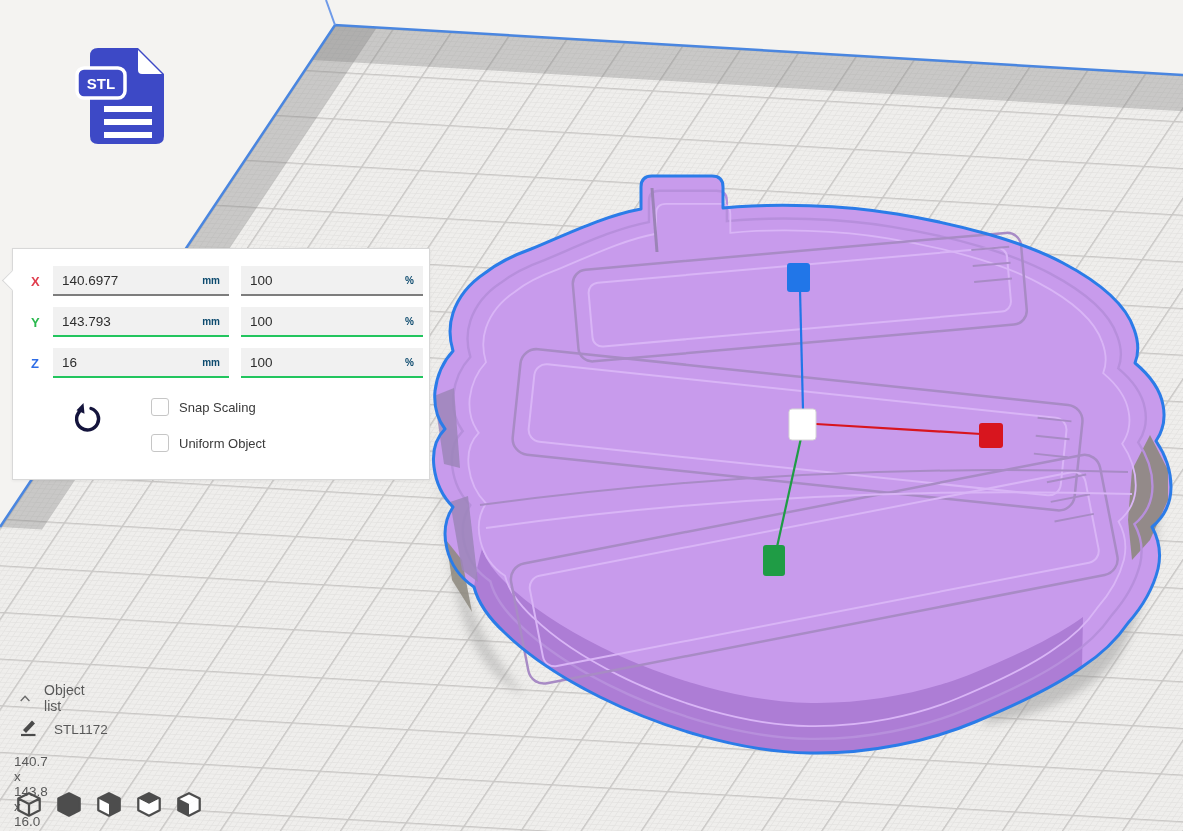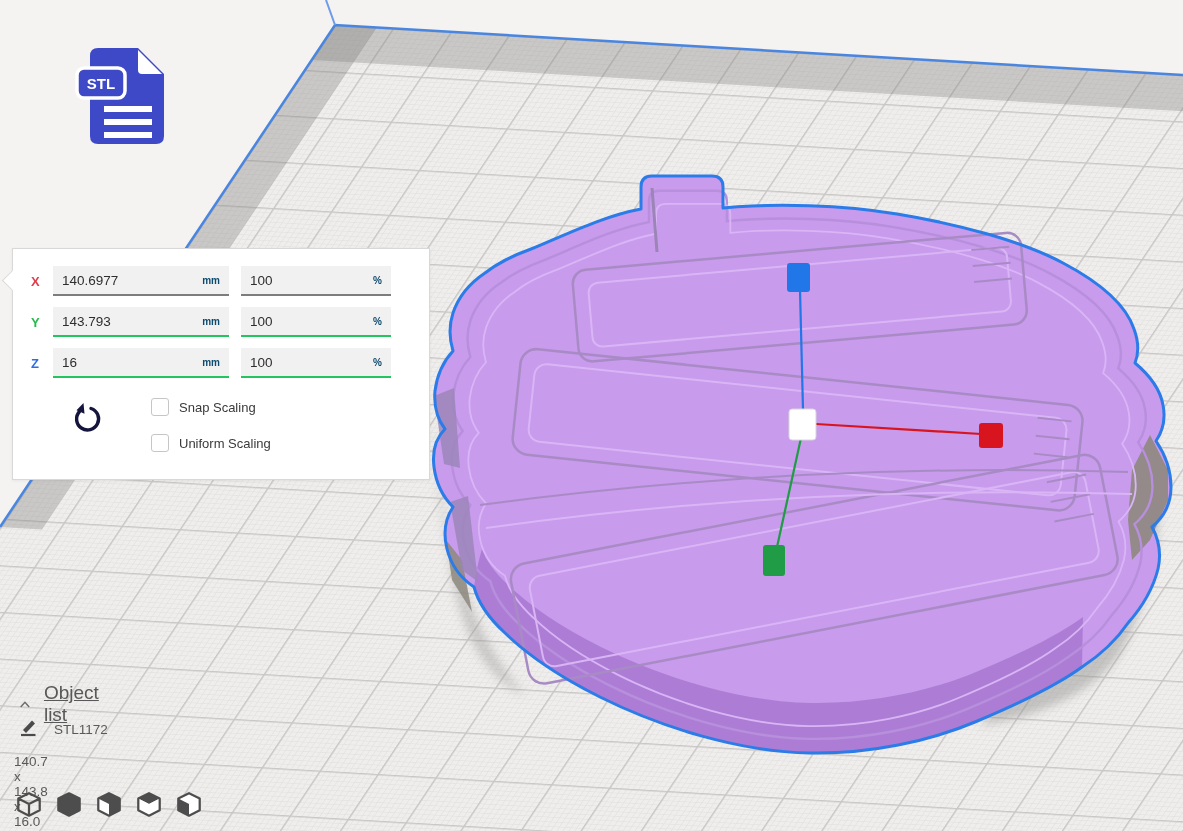--- a/index.html
+++ b/index.html
@@ -28,33 +28,33 @@
   .srow{position:absolute;left:18px;display:flex;align-items:center;height:30px;}
   .srow.r0{top:17px}.srow.r1{top:58px}.srow.r2{top:99px}
   .axis{width:22px;font-size:13px;font-weight:bold;}
   .ax-X{color:#e03e4e}.ax-Y{color:#2ab84d}.ax-Z{color:#2e6de6}
   .field{
     display:flex;align-items:center;background:#f1f1f1;
     border-bottom:2px solid #22c55e;height:30px;padding:0 9px;box-sizing:border-box;
     cursor:text;
   }
   .r0 .field{border-bottom-color:#7d7d7d;}
-  .f1{width:176px;margin-right:12px}.f2{width:150px}
+  .f1{width:176px;margin-right:12px}.f2{width:182px}
   .val{flex:1;font-size:13.5px;color:#2e2e2e;}
   .unit{font-size:10px;color:#0c4a6e;font-weight:bold;}
   .reset-btn{position:absolute;left:56px;top:152px;width:34px;height:38px;cursor:pointer;background:none;border:none;padding:0;}
   .opt{position:absolute;left:126px;display:flex;align-items:center;cursor:pointer;padding-left:12px;}
   .opt.o0{top:149px}.opt.o1{top:185px}
   .cb{width:18px;height:18px;border:1px solid #c6c6c6;border-radius:3px;background:#fff;box-sizing:border-box;}
   .optlabel{margin-left:10px;font-size:13px;color:#3a3a3a;}
 
   
   .objlist{position:absolute;left:0;top:0;z-index:6;}
   .obj-toggle{position:absolute;left:20px;top:682px;display:flex;align-items:center;cursor:pointer;}
-  .obj-toggle .txt{margin-left:14px;font-size:19px;color:#585858;text-decoration:underline;}
+  .obj-toggle .txt{margin-left:14px;font-size:14px;color:#585858;}
   .obj-item{position:absolute;left:18px;top:717px;display:flex;align-items:flex-end;cursor:pointer;}
   .obj-item .txt{margin-left:16px;font-size:13.5px;color:#585858;}
   .obj-dims{position:absolute;left:14px;top:754px;font-size:13.5px;color:#585858;}
 
   
   .view-toolbar{position:absolute;left:14px;top:790px;display:flex;gap:10px;z-index:6;}
   .vbtn{width:30px;height:30px;padding:0;border:none;background:none;cursor:pointer;}
 </style>
 </head>
 <body>
@@ -213,21 +213,21 @@
       <path d="M14.5,2 L7.5,9.2 L15.5,12.8 Z" fill="#14143c"></path>
     </svg>
   </button>
 
   <div class="opt o0">
     <span class="cb"></span>
     <span class="optlabel">Snap Scaling</span>
   </div>
   <div class="opt o1">
     <span class="cb"></span>
-    <span class="optlabel">Uniform Scaling</span>
+    <span class="optlabel">Uniform Object</span>
   </div>
 </div>
 
 <div class="objlist">
   <div class="obj-toggle">
     <svg width="14" height="9" viewBox="0 0 14 9">
       <path d="M1,8 L7,1.5 L13,8" fill="none" stroke="#6b6b6b" stroke-width="2"></path>
     </svg>
     <span class="txt">Object list</span>
   </div>

